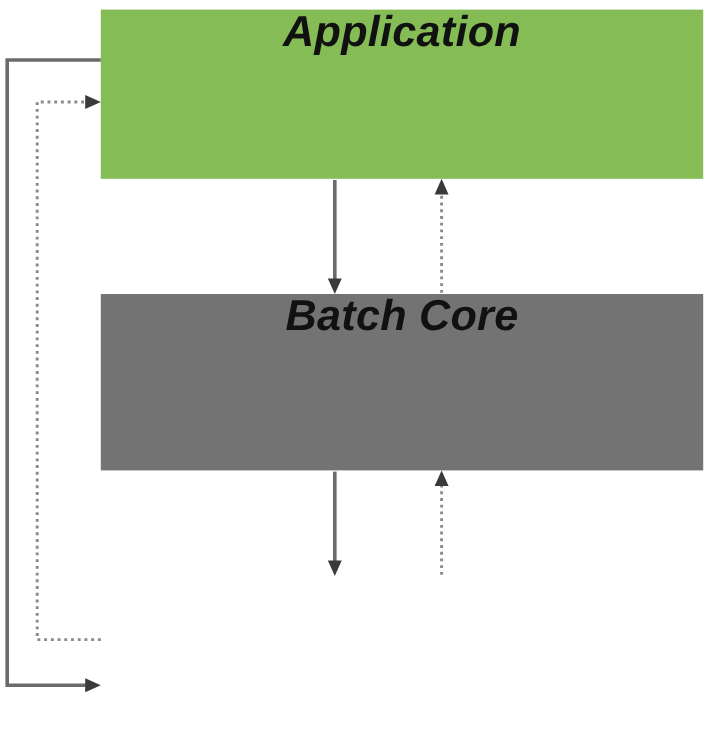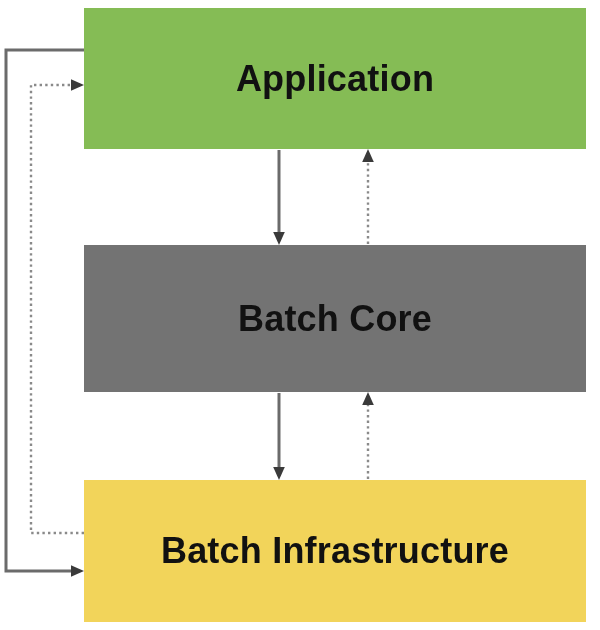--- a/index.html
+++ b/index.html
@@ -12,23 +12,23 @@
     position: relative;
     width: 600px;
     height: 630px;
     background: #ffffff;
     overflow: hidden;
     font-family: "Liberation Sans", sans-serif;
   }
   .layer-box {
     position: absolute;
     display: flex;
-    align-items: center;
     justify-content: center;
     box-sizing: border-box;
+    font-style: italic;
   }
   .layer-label {
     font-family: "Liberation Sans", sans-serif;
     font-weight: bold;
     font-size: 36px;
     color: #111111;
     letter-spacing: 0.2px;
     line-height: 1;
     white-space: nowrap;
     text-align: center;
@@ -89,23 +89,20 @@
 <div id="canvas" style="width: 600px; height: 630px; background: rgb(255, 255, 255);">
 
   <div class="layer-box" id="layer-application" style="left: 84px; top: 8px; width: 502px; height: 141px; background: rgb(133, 188, 85);">
     <span class="layer-label">Application</span>
   </div>
 
   <div class="layer-box" id="layer-batch-core" style="left: 84px; top: 245px; width: 502px; height: 147px; background: #737373;">
     <span class="layer-label">Batch Core</span>
   </div>
 
-  <div class="layer-box" id="layer-batch-infrastructure" style="left: 84px; top: 480px; width: 502px; height: 142px; background: rgb(242, 212, 90);">
-    <span class="layer-label">Batch Infrastructure</span>
-  </div>
 
   <svg class="connectors" viewBox="0 0 600 630">
 
     <g>
       <path class="solid-line" d="M 279 150 L 279 236"></path>
       <polygon class="head-solid" points="279,245 273.2,232 284.8,232"></polygon>
     </g>
 
     <g>
       <path class="dotted-line" d="M 368 244 L 368 159"></path>

